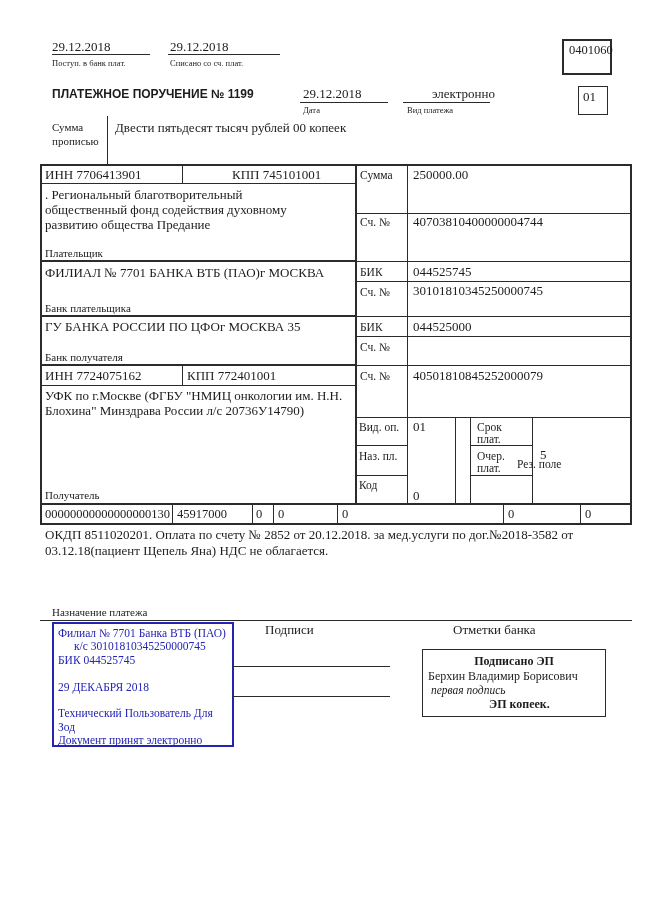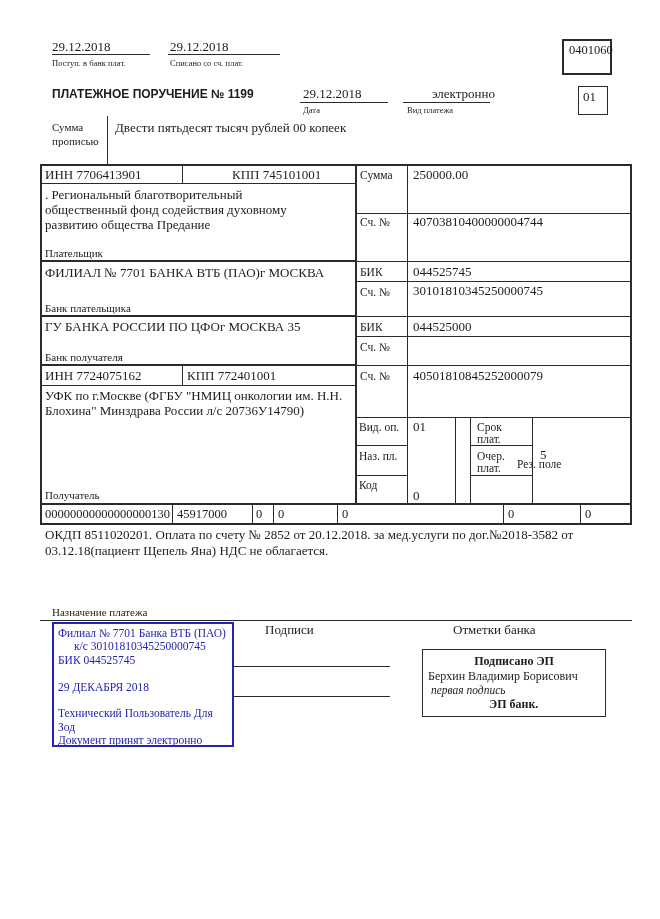--- a/index.html
+++ b/index.html
@@ -163,16 +163,16 @@
 
   <div class="t" style="left:265px;top:623px;">Подписи</div>
   <div class="hl" style="left:232px;top:666px;width:158px;height:1px;"></div>
   <div class="hl" style="left:232px;top:696px;width:158px;height:1px;"></div>
 
   <div class="t" style="left:453px;top:623px;">Отметки банка</div>
   <div class="thinbox" style="left:422px;top:649px;width:184px;height:68px;">
     <div class="t bold" style="left:0;top:4px;width:100%;text-align:center;font-size:12px;">Подписано ЭП</div>
     <div class="t" style="left:5px;top:19px;font-size:12px;">Берхин Владимир Борисович</div>
     <div class="t italic" style="left:8px;top:33px;font-size:11.5px;">первая подпись</div>
-    <div class="t bold" style="left:66px;top:47px;font-size:12px;">ЭП банк.</div>
+    <div class="t bold" style="left:66px;top:47px;font-size:12px;">ЭП копеек.</div>
   </div>
 
 </div>
 
 </body></html>

